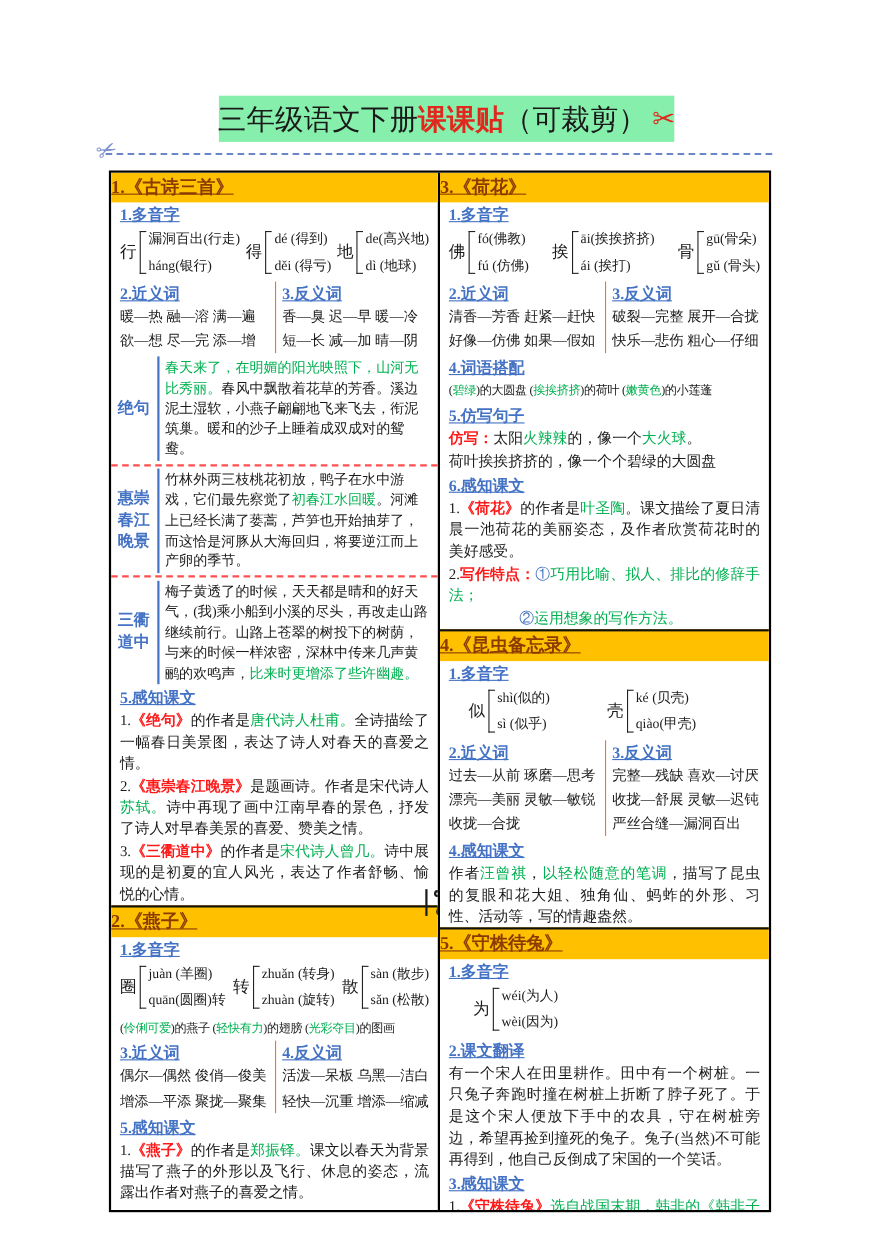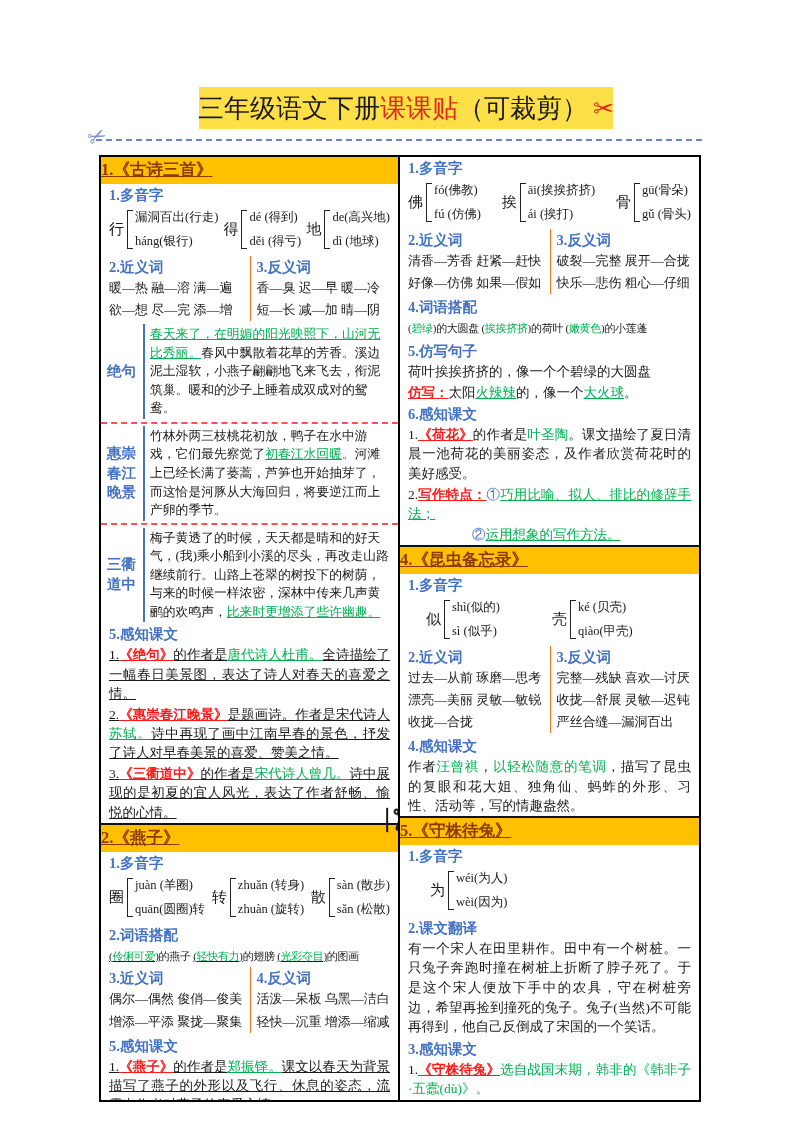--- a/index.html
+++ b/index.html
@@ -1,40 +1,40 @@
 <!DOCTYPE html>
 <html><head>
 <meta charset="utf-8">
 <style>
   *{margin:0;padding:0;box-sizing:border-box}
   html,body{background:#ffffff}
   body{font-family:"Liberation Serif","DejaVu Serif",serif;color:#1a1a1a}
   .page{position:relative;width:793px;height:1122px;background:#fff;margin:0 auto;overflow:hidden}
 
-  .title-banner{position:absolute;left:199px;top:87px;width:414px;height:42px;background:#fde047;
+  .title-banner{position:absolute;left:199px;top:87px;width:414px;height:42px;background:#86efac;
     display:flex;align-items:center;justify-content:center;font-size:26px;white-space:nowrap}
-  .title-hl{color:#e0281e;font-weight:normal}
+  .title-hl{color:#e0281e;font-weight:bold}
   .title-sc{color:#e0281e;font-size:25px;margin-left:5px}
 
   .cutline{position:absolute;left:96px;top:139px;width:606px;border-top:2px dashed #6a86c8}
   .cut-sc{position:absolute;left:-8px;top:-17px;font-size:22px;color:#7d92cf;
     display:inline-block;transform:rotate(-25deg)}
 
   .sheet{position:absolute;left:99px;top:155px;width:602px;height:947px;border:2px solid #000;
     display:flex;background:#fff}
   .col{width:50%;overflow:hidden}
   .col-left{border-right:2px solid #000;position:relative}
   .col-right{position:relative}
 
   .sec-header{position:relative;background:#ffc000;font-weight:bold;
     font-size:16.5px;color:#8c3b00;padding:2px 0 3px}
   .sec-header>span{text-decoration:underline}
   .bordered{border-top:2px solid #111}
 
-  .h-blue{color:#4472c4;font-weight:bold;font-size:14.5px;padding:2px 8px 0;}
+  .h-blue{color:#4472c4;font-weight:bold;font-size:14.5px;padding:2px 8px 0;text-decoration:underline}
 
   .duoyin{display:flex;padding:4px 8px 6px;align-items:center}
   .j3{justify-content:space-between}
   .j2{gap:52px}
   .j1{padding-left:30px}
   .dy{display:flex;align-items:center}
   .dy-char{font-size:15px}
   .dy-brk{width:6px;align-self:stretch;border:1.5px solid #222;border-right:none;margin:1px 2px 1px 3px}
   .dy-es{display:flex;flex-direction:column;gap:7px;font-size:12.5px}
 
@@ -50,21 +50,21 @@
   .red-dash{border-top:2px dashed #ff5050;border-bottom:2px dashed #ff5050;margin:2px 0;padding:2px 6px}
 
   .para{font-size:13.5px;line-height:1.42;padding:1px 8px;text-align:justify}
   .dapei{font-size:11px;letter-spacing:-0.3px;white-space:nowrap;padding:2px 6px 2px 8px;line-height:1.7}
   .trans{font-size:13.5px;line-height:1.45;padding:1px 8px;text-align:justify}
   .indent2{padding-left:72px}
 
   .green{color:#00b050}
   .red{color:#ff1a1a;font-weight:bold}
   .blue{color:#4472c4}
-  .u{text-decoration:underline}
+  .u{}
 
   .mid-sc{position:absolute;right:-14px;top:-22px;font-size:29px;color:#1a1a1a;
     display:inline-block;transform:rotate(90deg);z-index:5}
 </style>
 </head>
 <body>
 
 <div class="page">
 
   <div class="title-banner">
@@ -172,21 +172,20 @@
         <div class="dy">
           <span class="dy-char">散</span>
             <span class="dy-brk"></span>
           <span class="dy-es">
               <span>sàn (散步)</span>
               <span>sǎn (松散)</span>
             </span>
         </div>
       </div>
 
-      <div class="h-blue">2.词语搭配</div>
       <div class="dapei">
         <span class="u"><span>(</span><span class="green">伶俐可爱</span><span>)</span></span><span>的燕子 </span><span class="u"><span>(</span><span class="green">轻快有力</span><span>)</span></span><span>的翅膀 </span><span class="u"><span>(</span><span class="green">光彩夺目</span><span>)</span></span><span>的图画</span>
       </div>
 
       <div class="two-col">
         <div class="half">
           <div class="h-blue" style="padding-left:0">3.近义词</div>
           <div class="pair">偶尔—偶然 俊俏—俊美</div>
           <div class="pair">增添—平添 聚拢—聚集</div>
         </div>
@@ -197,20 +196,21 @@
         </div>
       </div>
 
       <div class="h-blue">5.感知课文</div>
       <p class="para"><span class="u">1.</span><span class="red u">《燕子》</span><span class="u">的作者是</span><span class="green u">郑振铎。</span><span class="u">课文以春天为背景描写了燕子的外形以及飞行、休息的姿态，流露出作者对燕子的喜爱之情。</span></p>
 
     </div>
 
     <div class="col col-right">
 
+      <div class="sec-header"><span>3.《荷花》</span></div>
 
       <div class="h-blue">1.多音字</div>
       <div class="duoyin j3">
         <div class="dy">
           <span class="dy-char">佛</span>
             <span class="dy-brk"></span>
           <span class="dy-es">
               <span>fó(佛教)</span>
               <span>fú (仿佛)</span>
             </span>
@@ -245,22 +245,22 @@
           <div class="pair">快乐—悲伤 粗心—仔细</div>
         </div>
       </div>
 
       <div class="h-blue">4.词语搭配</div>
       <div class="dapei">
         <span>(</span><span class="green">碧绿</span><span>)</span><span>的大圆盘 </span><span>(</span><span class="green">挨挨挤挤</span><span>)</span><span>的荷叶 </span><span>(</span><span class="green">嫩黄色</span><span>)</span><span>的小莲蓬</span>
       </div>
 
       <div class="h-blue">5.仿写句子</div>
+      <p class="para"><span class="red u">仿写：</span><span>太阳</span><span class="green u">火辣辣</span><span>的，像一个</span><span class="green u">大火球</span><span>。</span></p>
       <p class="para"><span>荷叶挨挨挤挤的，像一个个碧绿的大圆盘</span></p>
-      <p class="para"><span class="red u">仿写：</span><span>太阳</span><span class="green u">火辣辣</span><span>的，像一个</span><span class="green u">大火球</span><span>。</span></p>
 
       <div class="h-blue">6.感知课文</div>
       <p class="para"><span>1.</span><span class="red u">《荷花》</span><span>的作者是</span><span class="green">叶圣陶</span><span>。课文描绘了夏日清晨一池荷花的美丽姿态，及作者欣赏荷花时的美好感受。</span></p>
       <p class="para"><span>2.</span><span class="red u">写作特点：</span><span class="blue">①</span><span class="green u">巧用比喻、拟人、排比的修辞手法；</span></p>
       <p class="para indent2"><span class="blue">②</span><span class="green u">运用想象的写作方法。</span></p>
 
       <div class="sec-header bordered"><span>4.《昆虫备忘录》</span></div>
 
       <div class="h-blue">1.多音字</div>
       <div class="duoyin j2" style="padding-left:26px">

